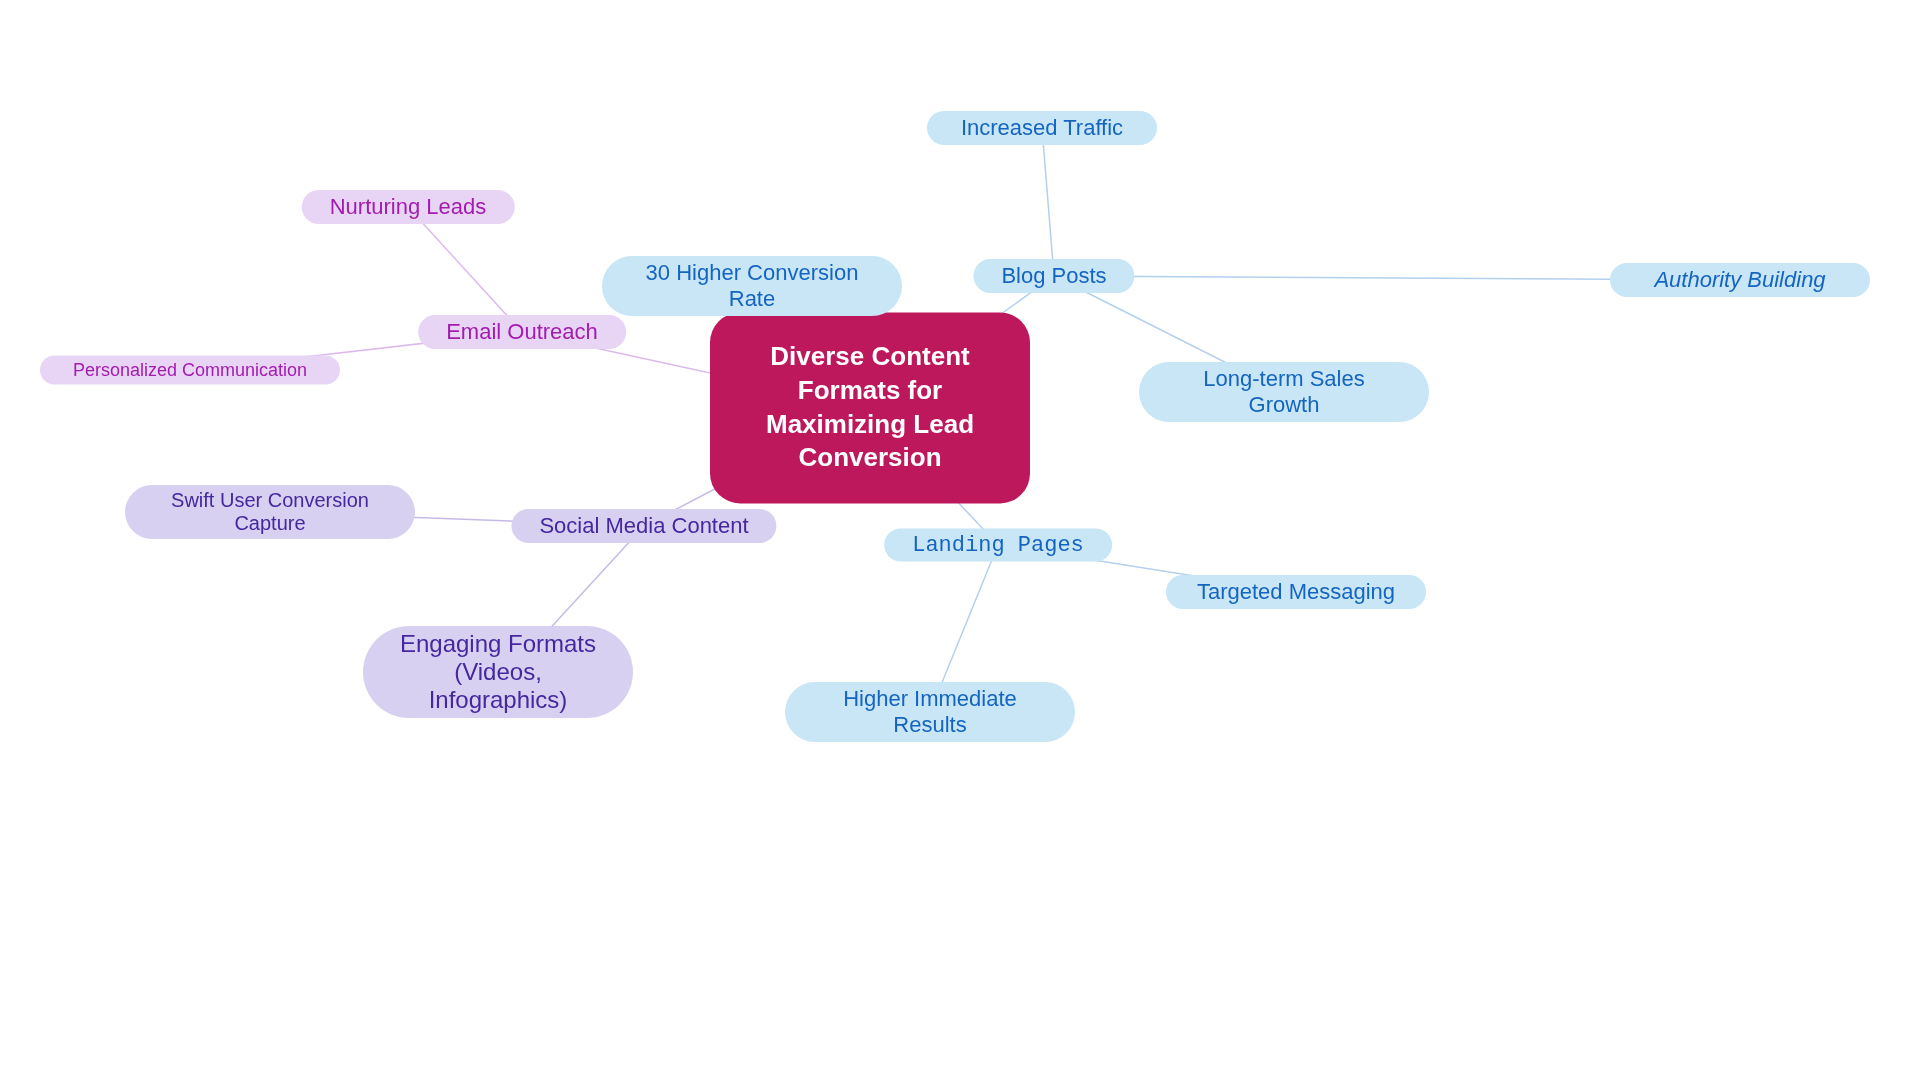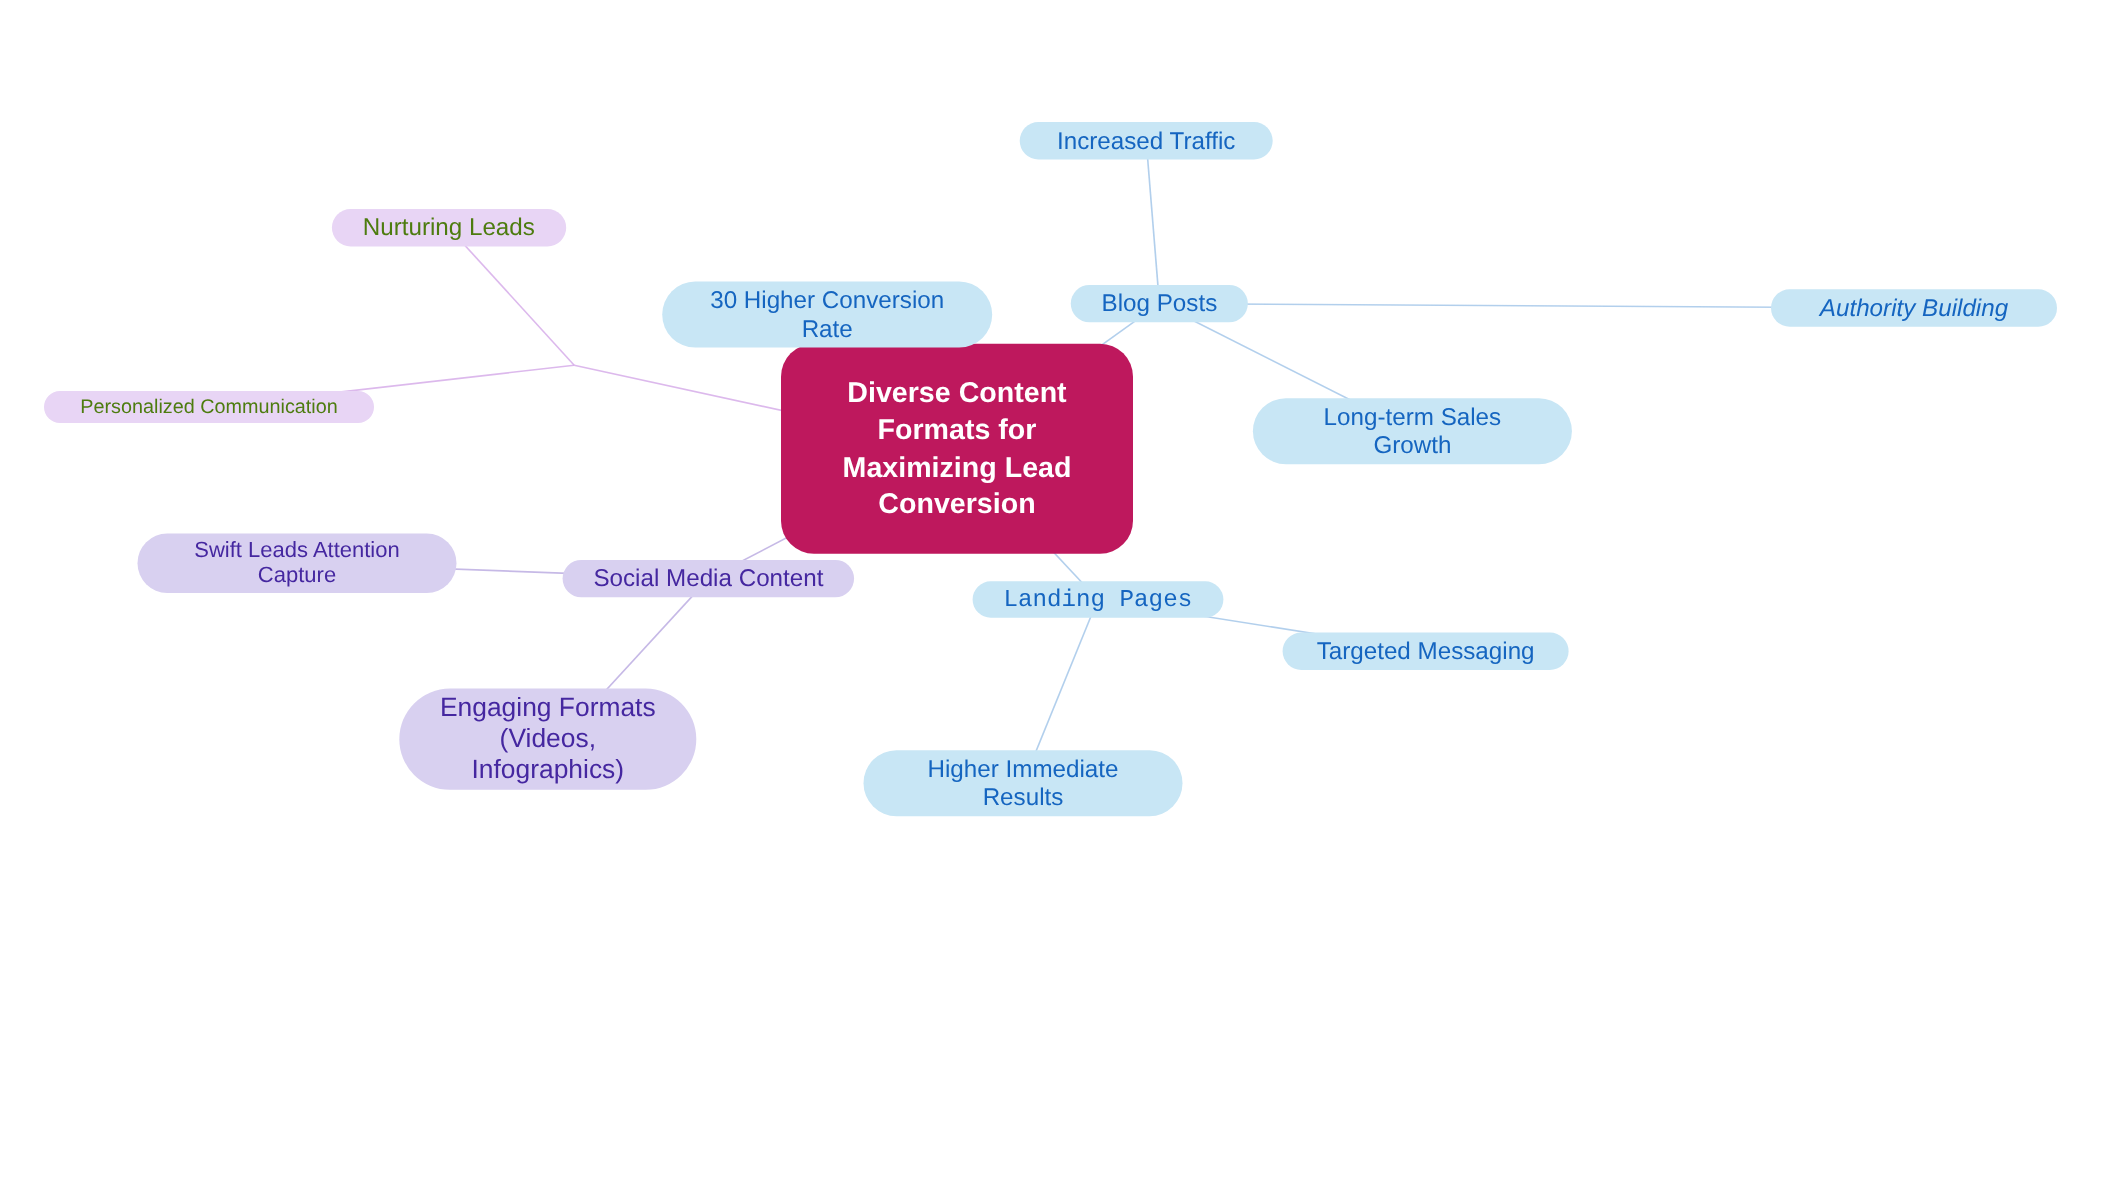--- a/index.html
+++ b/index.html
@@ -46,21 +46,21 @@
       width: 320px;
       line-height: 1.3;
     }
     .node-blue {
       background: #c8e6f5;
       color: #1565c0;
       border: none;
     }
     .node-purple {
       background: #e8d5f5;
-      color: #4d7c0f;
+      color: #a21caf;
       border: none;
     }
     .node-lavender {
       background: #d8d0f0;
       color: #4527a0;
       border: none;
     }
   </style>
 </head>
 <body>
@@ -77,24 +77,25 @@
       <line x1="1054" y1="276" x2="1042" y2="128" stroke="#a0c4e8" stroke-width="1.5" opacity="0.8"></line>
       <line x1="1054" y1="276" x2="1740" y2="280" stroke="#a0c4e8" stroke-width="1.5" opacity="0.8"></line>
       <line x1="1054" y1="276" x2="1284" y2="392" stroke="#a0c4e8" stroke-width="1.5" opacity="0.8"></line>
       <line x1="870" y1="408" x2="752" y2="286" stroke="#a0c4e8" stroke-width="1.5" opacity="0.8"></line>
       <line x1="870" y1="408" x2="998" y2="545" stroke="#a0c4e8" stroke-width="1.5" opacity="0.8"></line>
       <line x1="998" y1="545" x2="1296" y2="592" stroke="#a0c4e8" stroke-width="1.5" opacity="0.8"></line>
       <line x1="998" y1="545" x2="930" y2="712" stroke="#a0c4e8" stroke-width="1.5" opacity="0.8"></line>
     </svg>
 
 <div class="node node-center" style="left: 870px; top: 408px;">Diverse Content Formats for Maximizing Lead Conversion</div>
+    <div class="node node-purple" style="left: 522px; top: 332px;">Email Outreach</div>
     <div class="node node-purple" style="left: 408px; top: 207px;">Nurturing Leads</div>
     <div class="node node-purple" style="font-size: 18px; width: 300px; left: 190px; top: 370px;">Personalized Communication</div>
     <div class="node node-lavender" style="left: 644px; top: 526px;">Social Media Content</div>
-    <div class="node node-lavender" style="font-size: 20px; width: 290px; left: 270px; top: 512px;">Swift Leads Attention Capture</div>
+    <div class="node node-lavender" style="font-size: 20px; width: 290px; left: 270px; top: 512px;">Swift User Conversion Capture</div>
     <div class="node node-lavender" style="font-size: 24px; width: 270px; left: 498px; top: 672px;">Engaging Formats (Videos, Infographics)</div>
     <div class="node node-blue" style="left: 1054px; top: 276px;">Blog Posts</div>
     <div class="node node-blue" style="width: 230px; left: 1042px; top: 128px;">Increased Traffic</div>
     <div class="node node-blue" style="width: 260px; left: 1740px; top: 280px; font-style: italic;">Authority Building</div>
     <div class="node node-blue" style="width: 300px; left: 752px; top: 286px;">30 Higher Conversion Rate</div>
     <div class="node node-blue" style="width: 290px; left: 1284px; top: 392px;">Long-term Sales Growth</div>
     <div class="node node-blue" style="left: 998px; top: 545px; font-family: Liberation Mono, monospace;">Landing Pages</div>
     <div class="node node-blue" style="width: 260px; left: 1296px; top: 592px;">Targeted Messaging</div>
     <div class="node node-blue" style="width: 290px; left: 930px; top: 712px;">Higher Immediate Results</div>
   </div>

